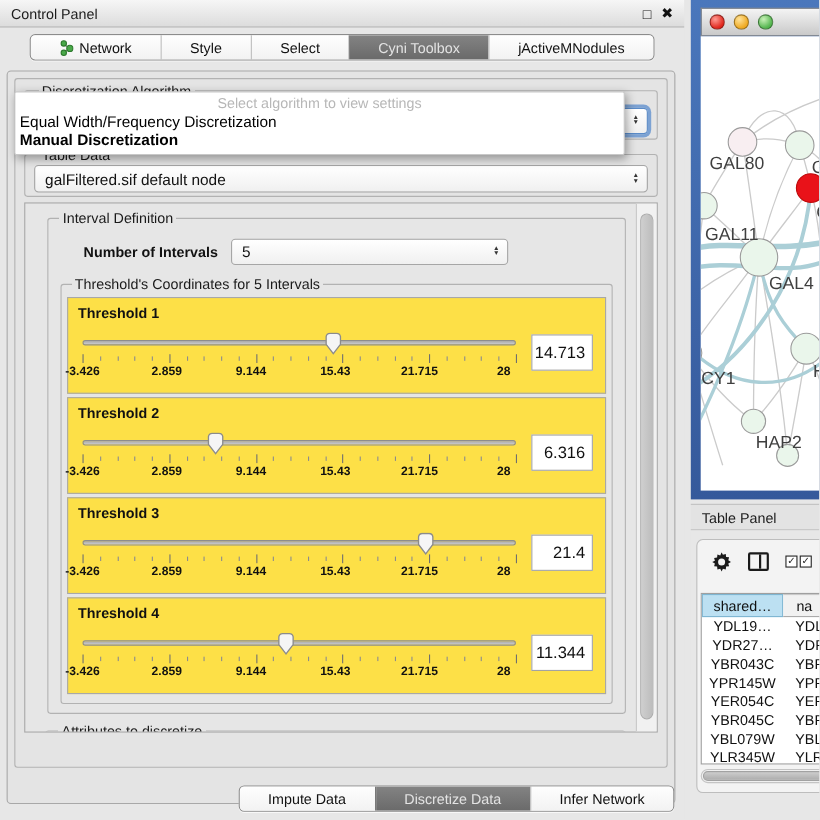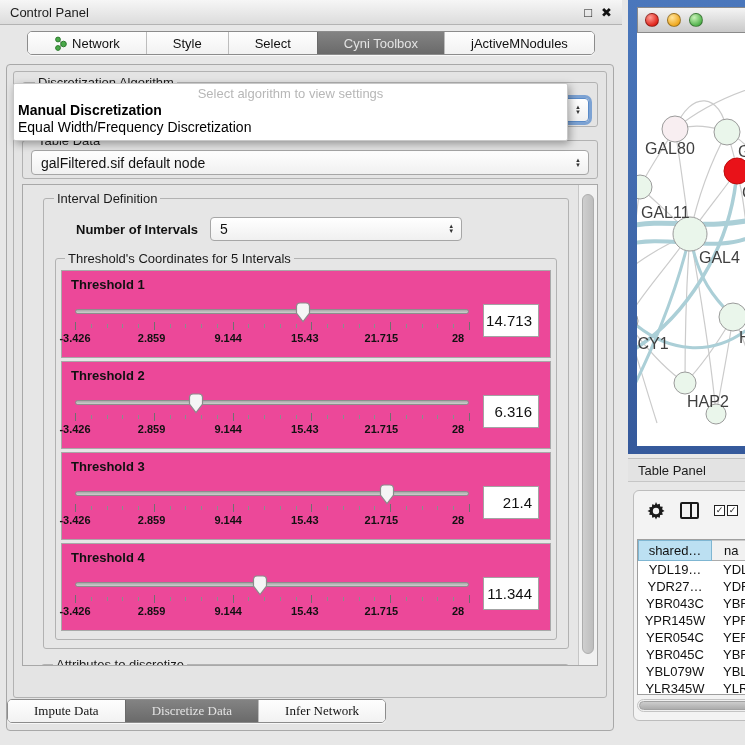--- a/index.html
+++ b/index.html
@@ -58,21 +58,21 @@
     border-left:1px solid #C6C6C6; }
   .vscrollbar .vthumb { position:absolute; left:3px; right:3px; top:9px; height:460px;
     background:linear-gradient(90deg,#CFCFCF,#BDBDBD); border:1px solid #ADADAD; border-radius:7px; }
 
   .g-interval { margin:6px 8px 0 20px; padding:2px 6px 8px; }
   .num-row { display:flex; align-items:center; gap:12px; margin:9px 0 4px 26px; }
   .num-row label { font-size:13px; font-weight:bold; color:#111; }
   .num-row .combo { width:252px; }
 
   .g-thresh { margin:10px 5px 0; padding:4px 5px 5px; }
-  .t-box { border:1px solid #A8A8A8; background:#ec4899; margin-bottom:3px; padding:6px 9px 9px; }
+  .t-box { border:1px solid #A8A8A8; background:#fde047; margin-bottom:3px; padding:6px 9px 9px; }
   .t-label { font-size:13px; font-weight:bold; color:#111; }
   .t-body { display:flex; gap:12px; margin-top:9px; padding:0 2px; }
   .slider-wrap { flex:1; position:relative; height:42px; margin-top:5px; }
   .track { position:absolute; left:2px; right:2px; top:3px; height:5px; border-radius:3px;
     background:linear-gradient(#A9A9A9,#CDCDCD); border:1px solid #8D8D8D; }
   .thumb { position:absolute; top:-4px; width:18px; height:21px; }
   .ticks { position:absolute; left:2px; right:2px; top:16px; height:9px; }
   .tick { position:absolute; width:1px; background:#6F6F6F; }
   .tick.minor { height:4px; top:2px; background:#8C8C8C; }
   .tick.major { height:8px; top:0; }
@@ -82,21 +82,21 @@
   .value-box { width:56px; height:33px; background:#fff; border:1px solid #A3A3A3;
     display:flex; align-items:center; justify-content:flex-end; padding-right:6px;
     font-size:15px; color:#111; margin-top:3px; }
 
   .g-attrs { margin:8px 8px 0 18px; padding:0 7px 7px; }
 
   .apply-row { display:flex; justify-content:center; align-items:center; height:34px; }
   .mac-btn { font-family:inherit; font-size:14px; color:#111; height:24px; padding:0 16px;
     background:linear-gradient(#FFFFFF,#E9E9E9); border:1px solid #999; border-radius:6px; }
 
-  .bottom-tabs-wrap { position:absolute; left:0; width:100%; top:634px; display:flex; justify-content:flex-start;font-family:Liberation Serif, serif; }
+  .bottom-tabs-wrap { position:absolute; left:0; width:100%; top:649px; display:flex; justify-content:flex-end; }
 
   
   .popup { position:absolute; left:13px; top:83px; width:555px; background:#FFFFFF;
     border:1px solid #C8C8C8; border-radius:2px; box-shadow:2px 3px 9px rgba(0,0,0,.35);
     padding:2px 0 4px; z-index:60; }
   .popup-hint { text-align:center; font-size:13px; color:#B7B7B7; line-height:16px; }
   .popup-opt { font-size:14px; color:#000; line-height:17px; padding:0 4px; white-space:nowrap; }
   .popup-opt.bold { font-weight:bold; }
 
   
@@ -443,22 +443,22 @@
             <div class="tab">
               <span>Infer Network</span>
             </div>
           </div>
       </div>
     </div>
 
     <div class="popup">
       <div class="popup-hint">Select algorithm to view settings</div>
       <div id="popup-options">
+          <div class="popup-opt">Equal Width/Frequency Discretization</div>
           <div class="popup-opt bold">Manual Discretization</div>
-          <div class="popup-opt">Equal Width/Frequency Discretization</div>
         </div>
     </div>
   </div>
 
   <div class="right-col">
     <div class="net-window">
       <div class="net-titlebar">
         <span class="light red"></span>
         <span class="light yellow"></span>
         <span class="light green"></span>

